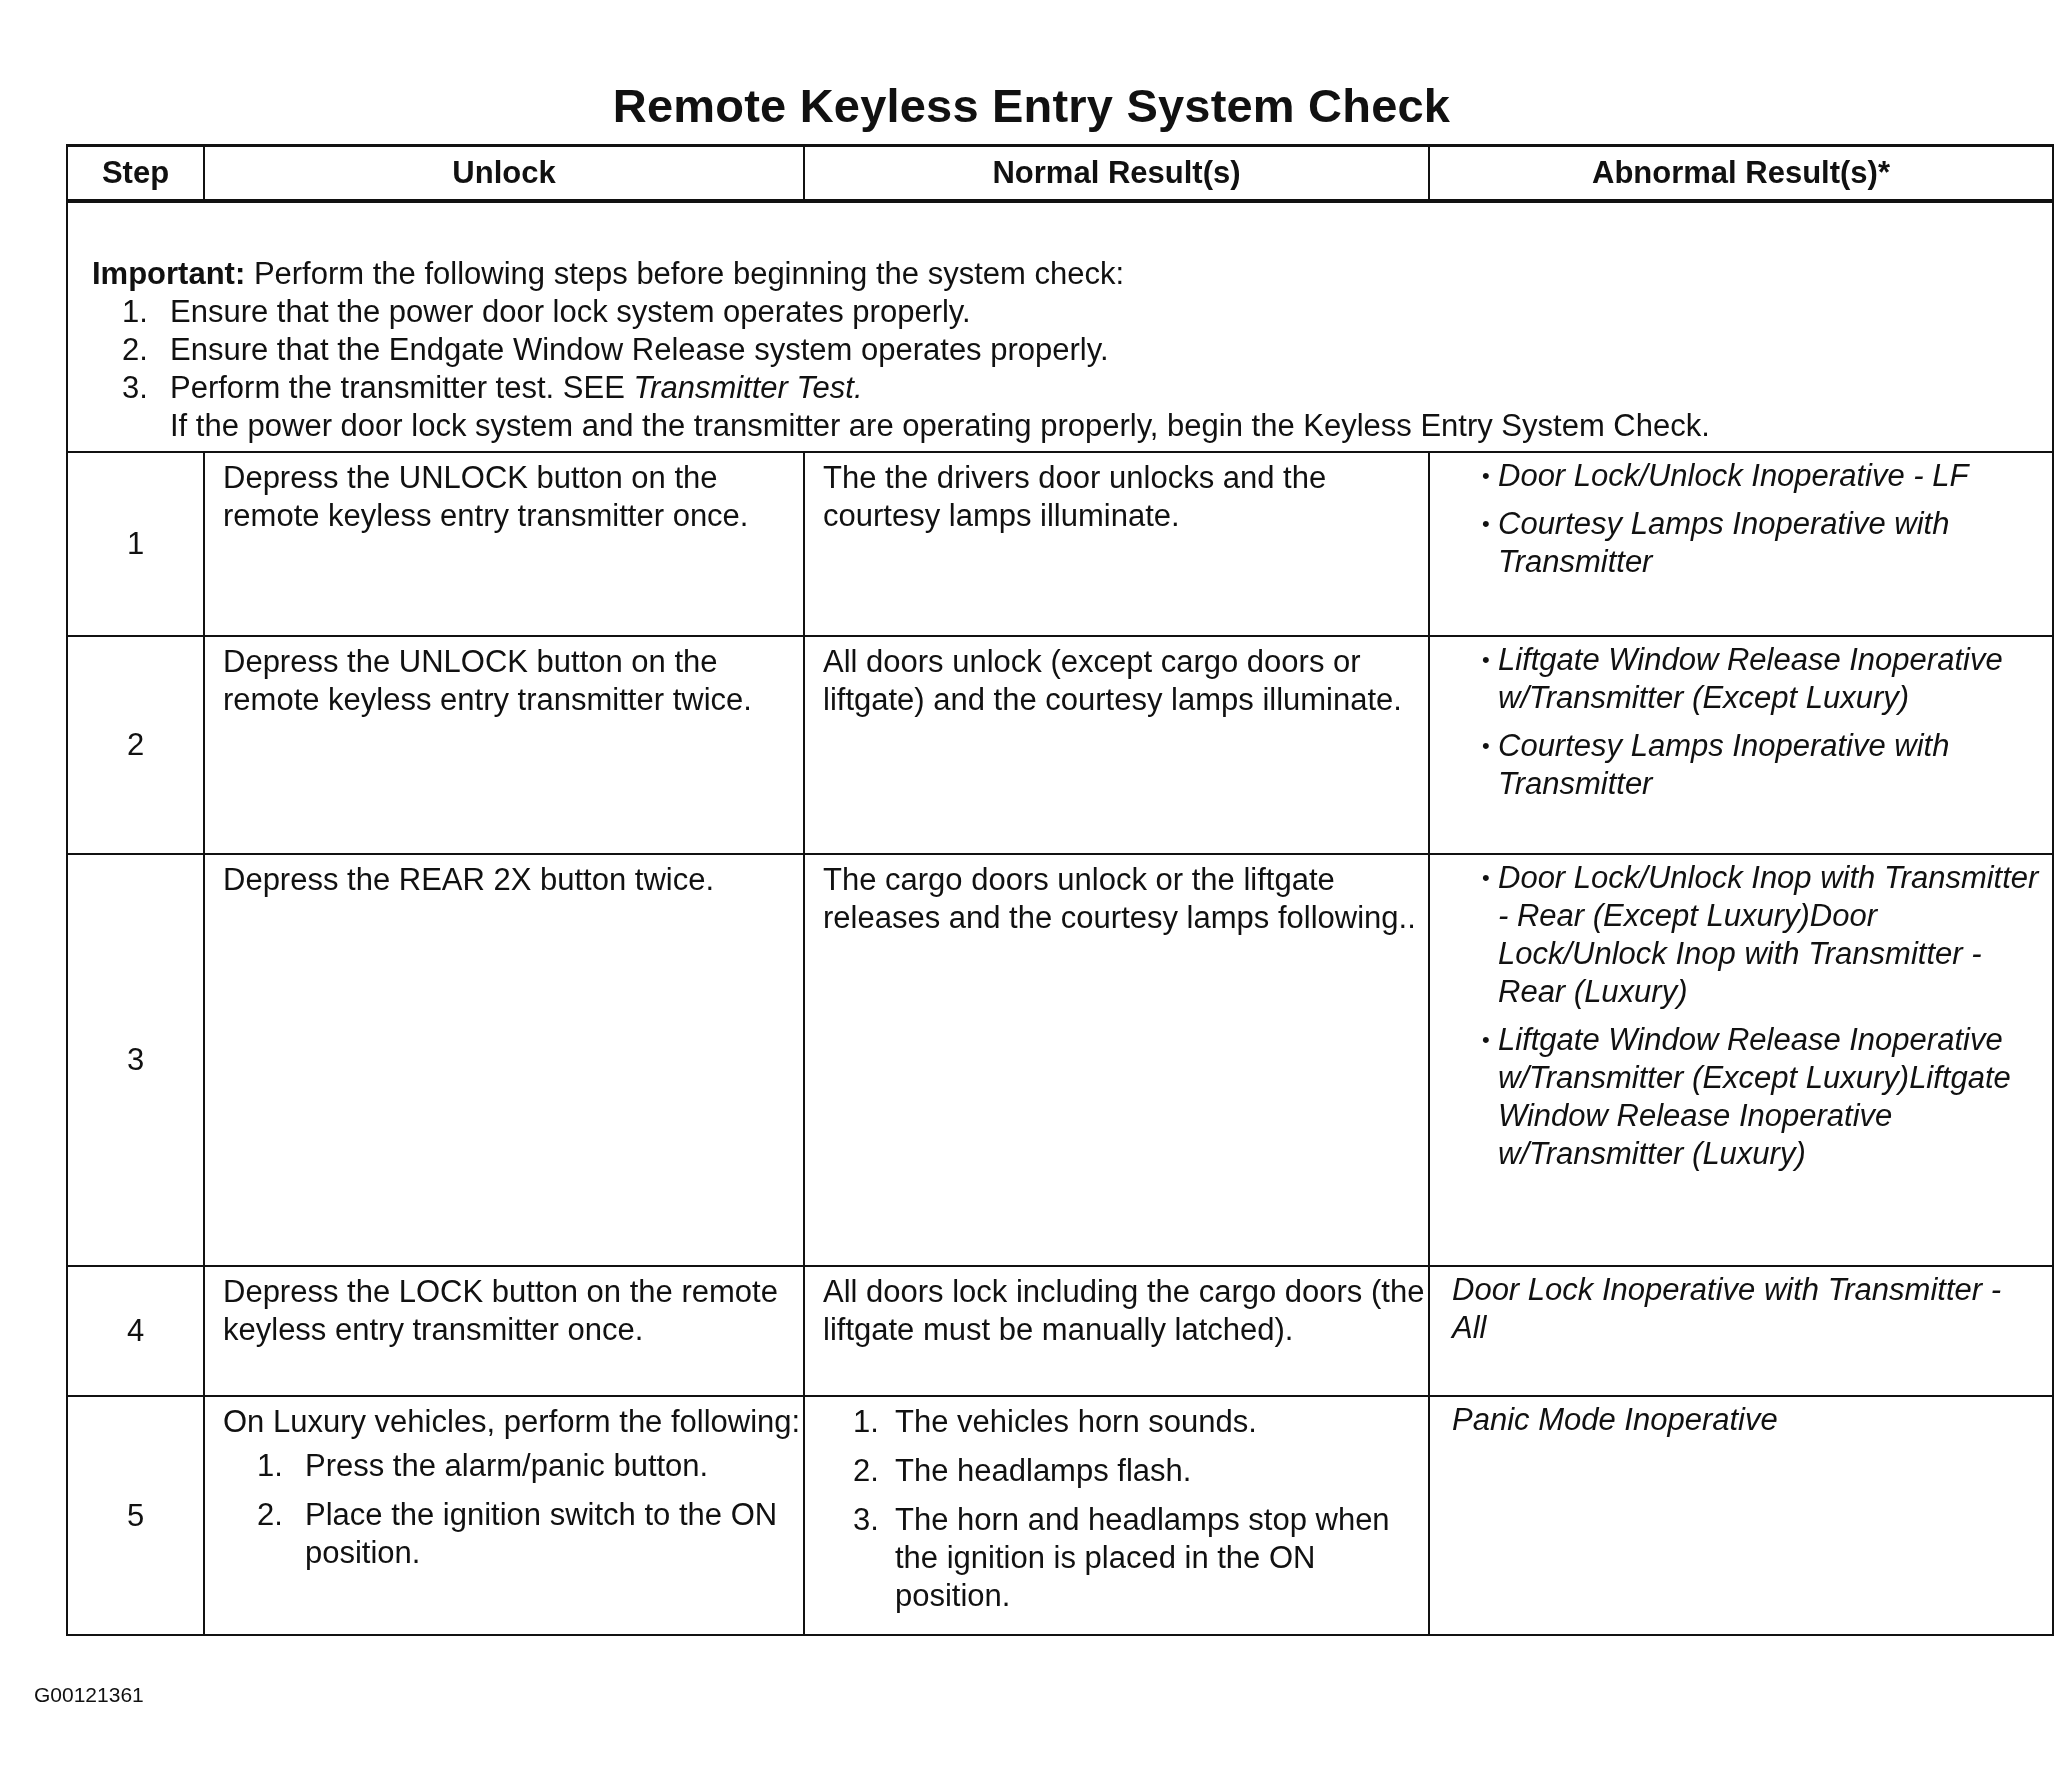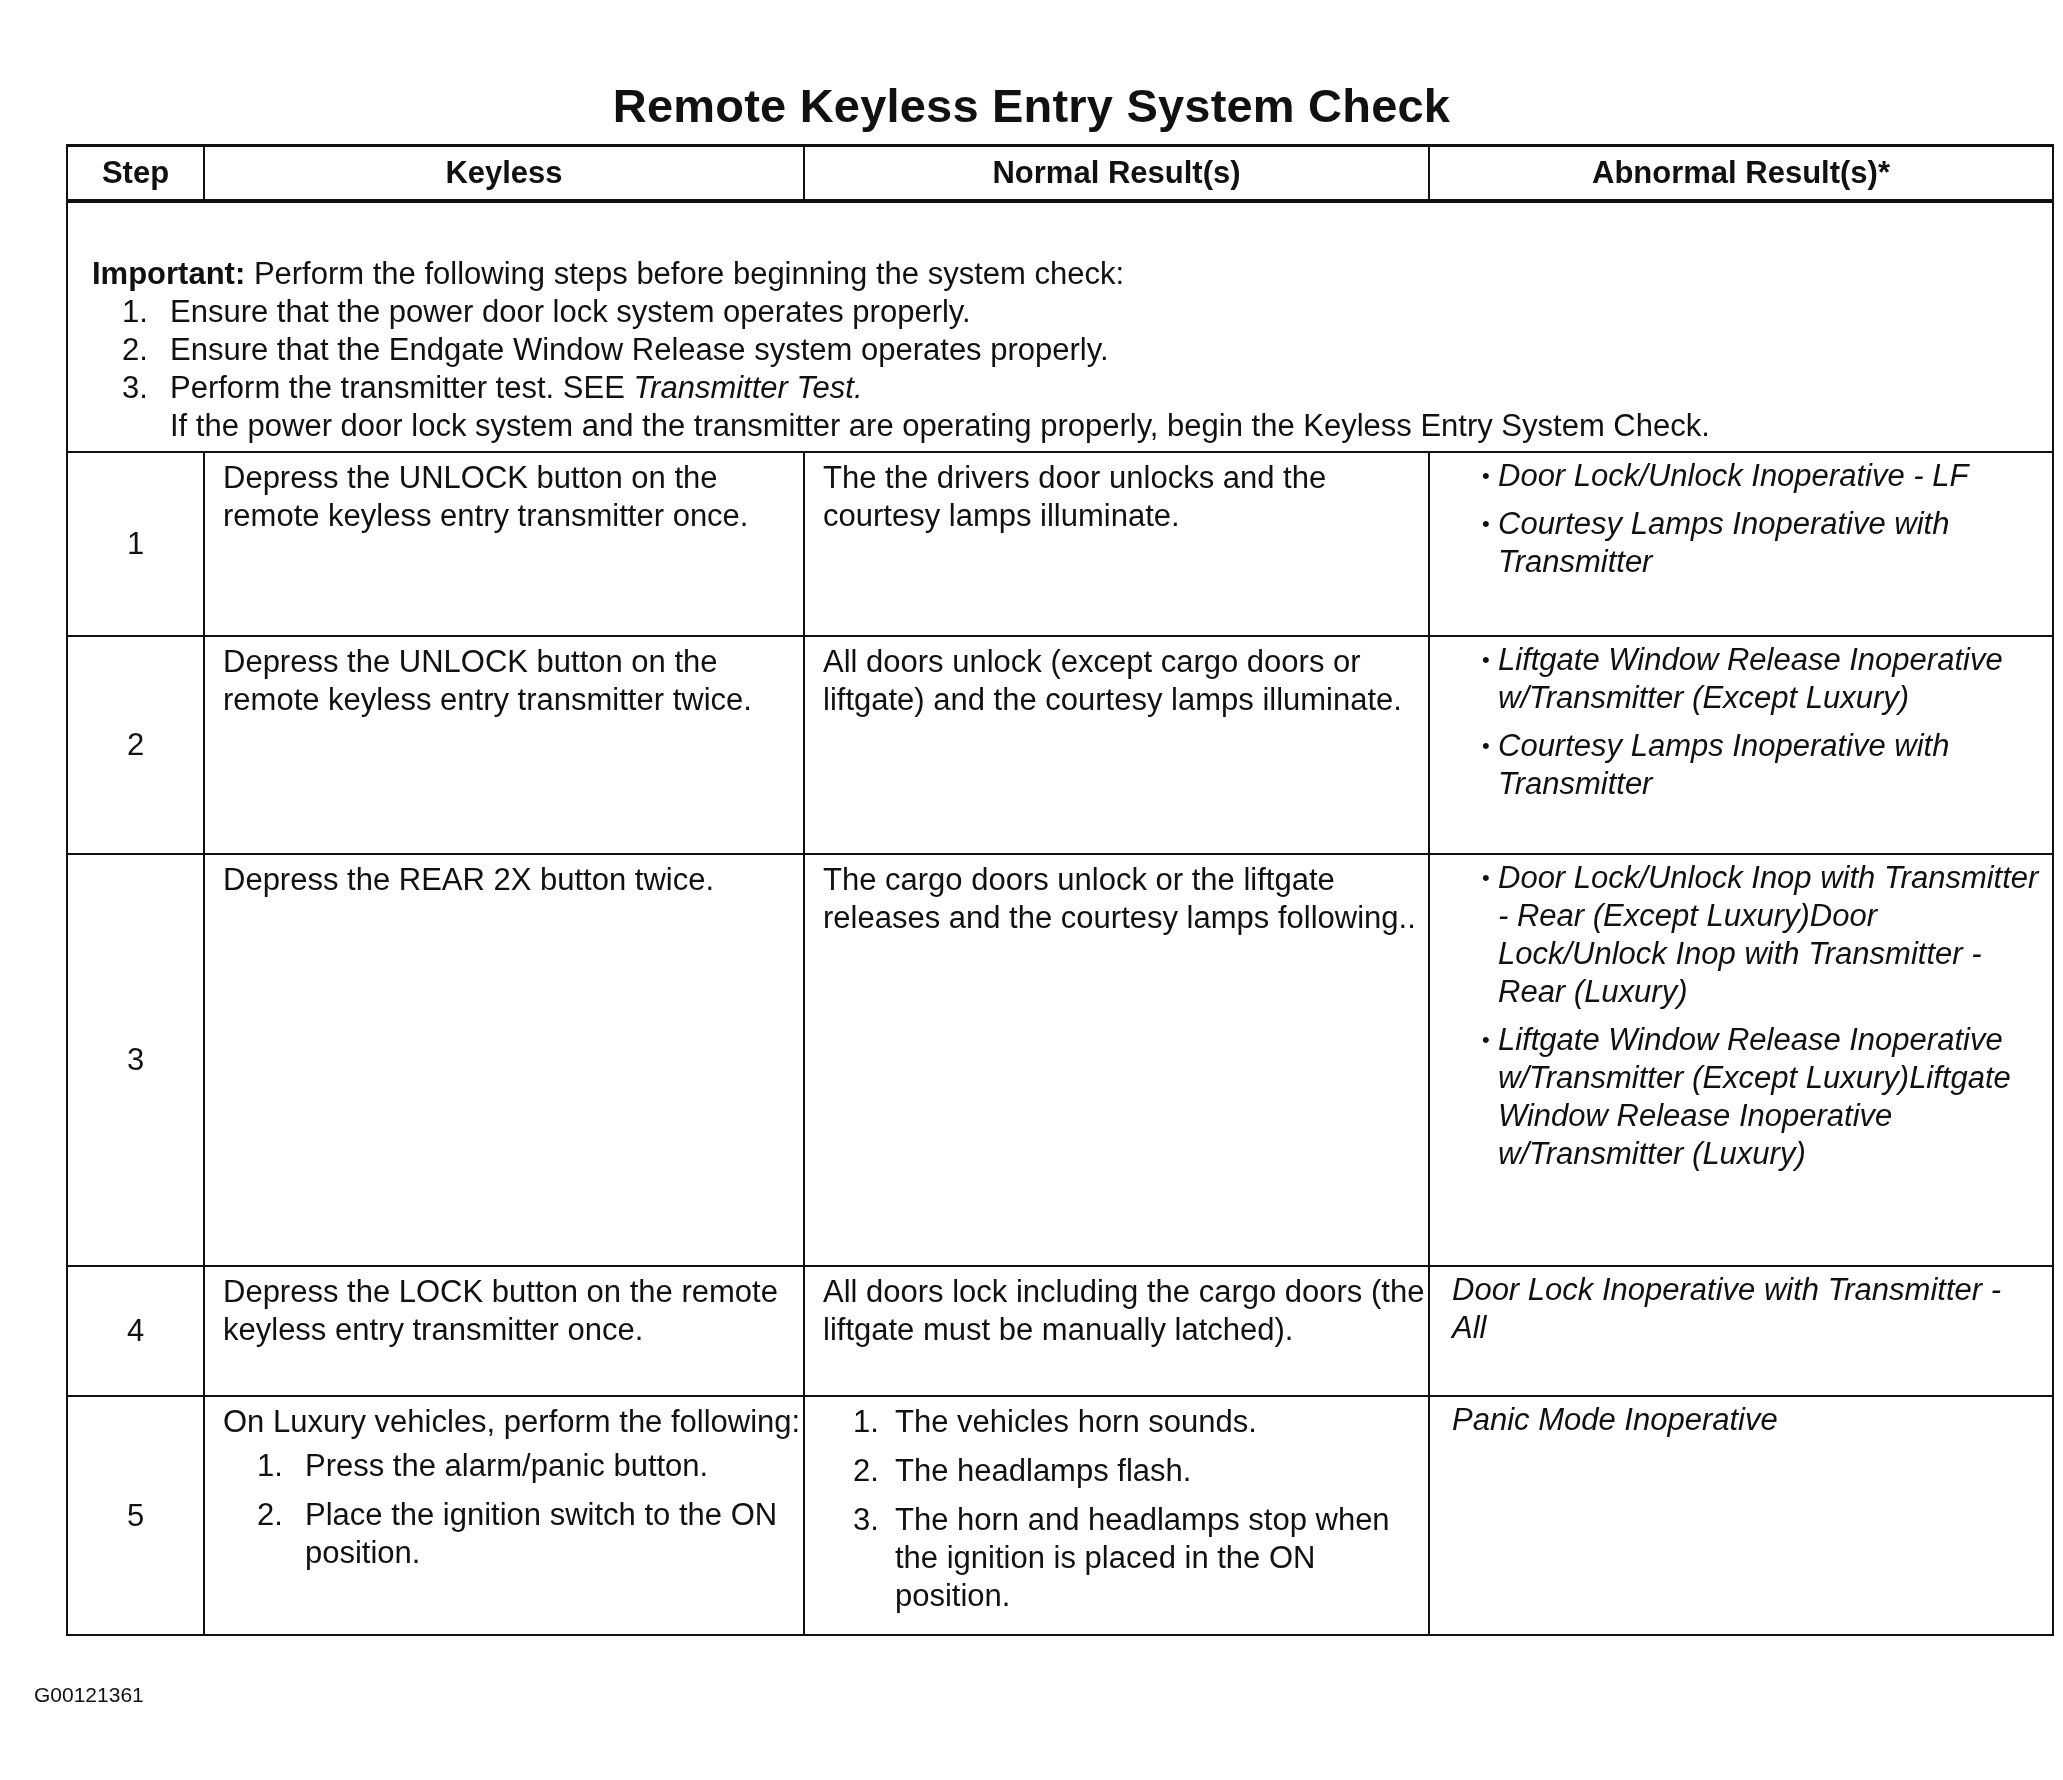--- a/index.html
+++ b/index.html
@@ -58,21 +58,21 @@
 <table class="tbl">
   <colgroup>
     <col class="col-step">
       <col class="col-action">
       <col class="col-normal">
       <col class="col-abn">
   </colgroup>
   <thead>
     <tr>
       <th>Step</th>
-      <th>Keyless</th>
+      <th>Unlock</th>
       <th>Normal Result(s)</th>
       <th>Abnormal Result(s)*</th>
     </tr>
   </thead>
   <tbody>
     <tr>
       <td colspan="4" class="important-cell">
         <div><b>Important:</b><span> Perform the following steps before beginning the system check:</span></div>
         <ul class="imp-list">
           <li><span class="num">1.</span><span>Ensure that the power door lock system operates properly.</span></li>

